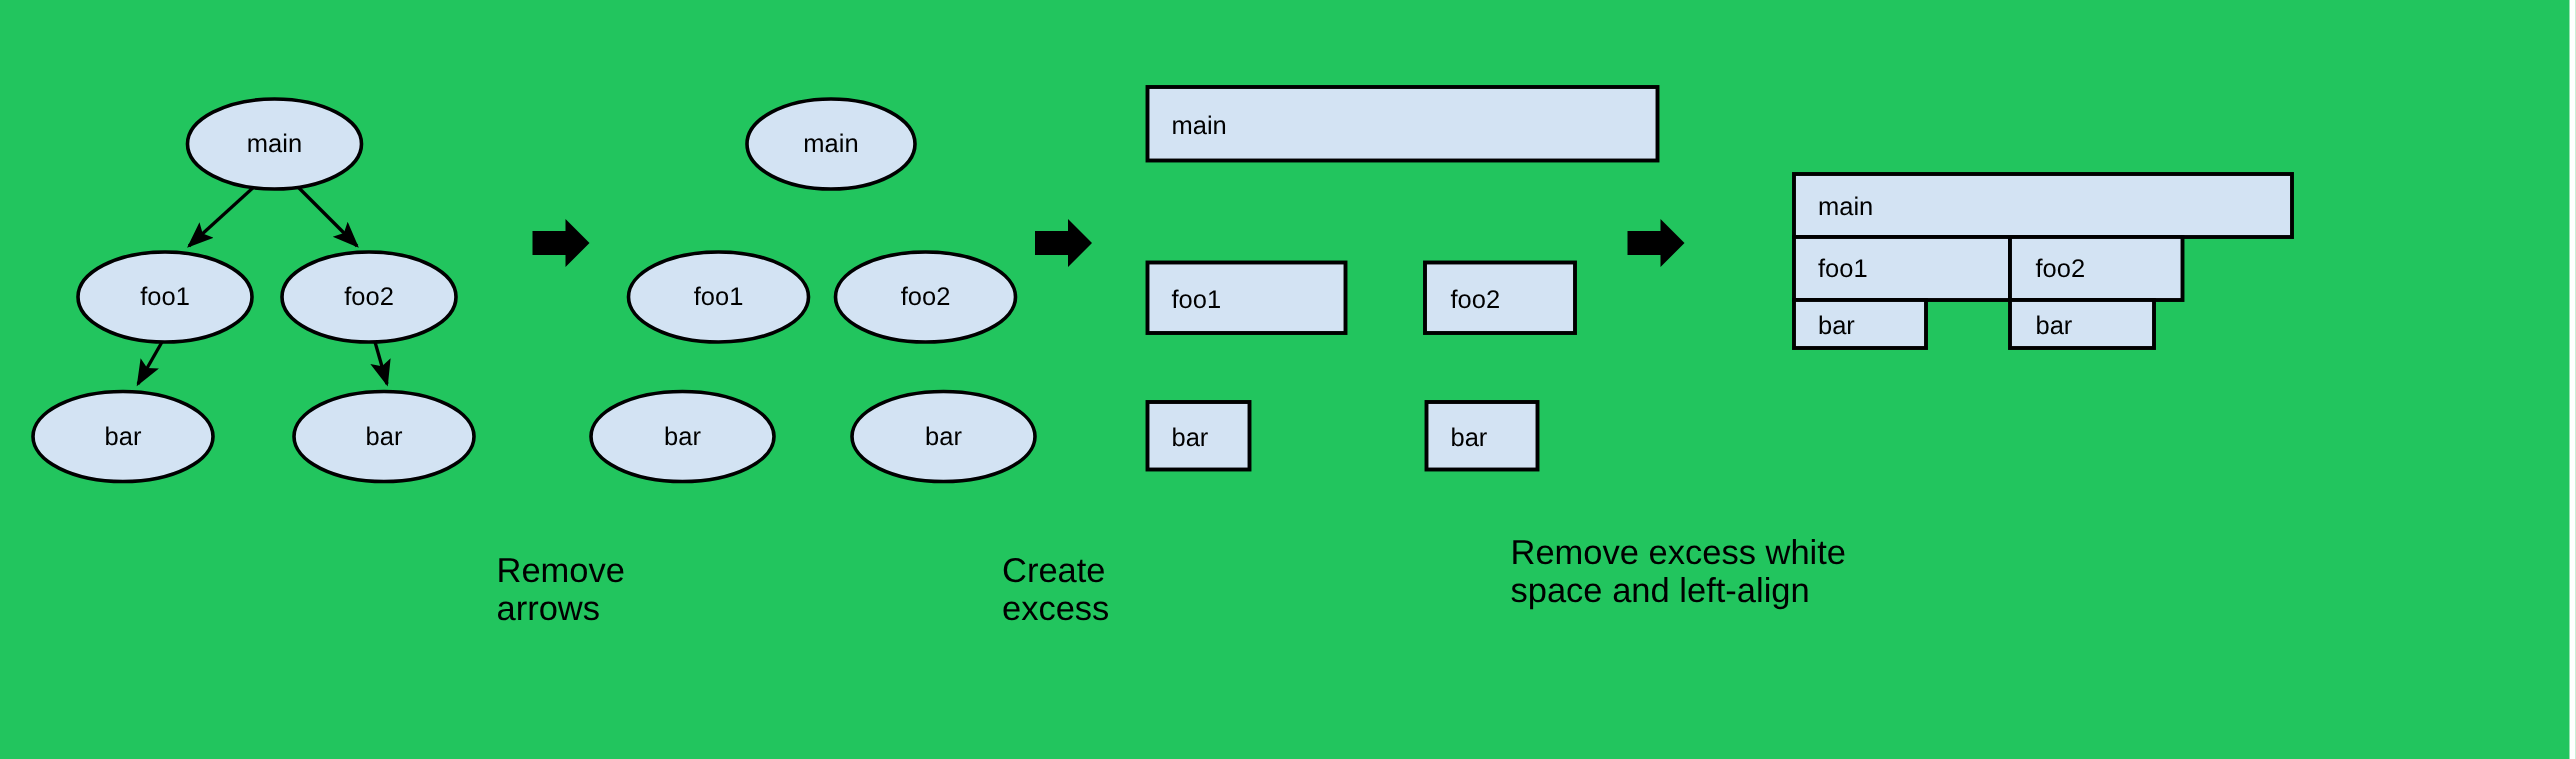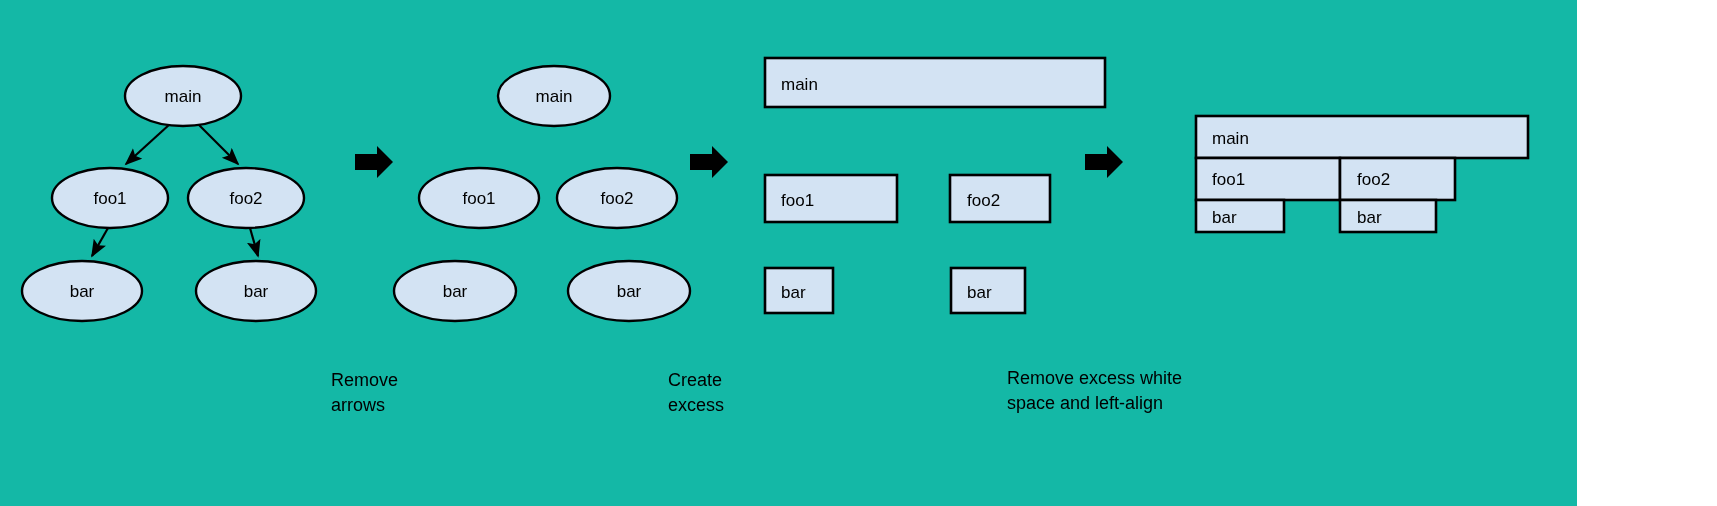--- a/index.html
+++ b/index.html
@@ -5,23 +5,23 @@
   html, body {
     margin: 0;
     padding: 0;
     background: #ffffff;
   }
   body {
     font-family: "Liberation Sans", sans-serif;
   }
   #stage {
     position: relative;
-    width: 1577px;
+    width: 1713px;
     height: 506px;
-    background: #14b8a6;
+    background: #22c55e;
     overflow: hidden;
   }
   .panel {
     position: absolute;
     top: 0;
     left: 0;
     width: 1717px;
     height: 506px;
     pointer-events: none;
   }
@@ -31,28 +31,28 @@
   .node-label {
     font-family: "Liberation Sans", sans-serif;
     font-size: 17px;
     fill: #000000;
   }
 
   
   .caption {
     position: absolute;
     font-family: "Liberation Sans", sans-serif;
-    font-size: 18px;
+    font-size: 23px;
     line-height: 25px;
     color: #000000;
     white-space: pre-line;
   }
   .caption-1 { left: 331px; top: 368px; }
   .caption-2 { left: 668px; top: 368px; }
-  .caption-3 { left: 1007px; top: 366px; }
+  .caption-3 { left: 1007px; top: 356px; }
 </style>
 </head>
 <body>
 
 <div id="stage">
 
   <div class="panel">
     <svg width="1717" height="506" viewBox="0 0 1717 506" xmlns="http://www.w3.org/2000/svg">
       <defs>
         <marker id="arrowhead" markerWidth="9" markerHeight="9" refX="7.2" refY="3.2" orient="auto" markerUnits="strokeWidth">

